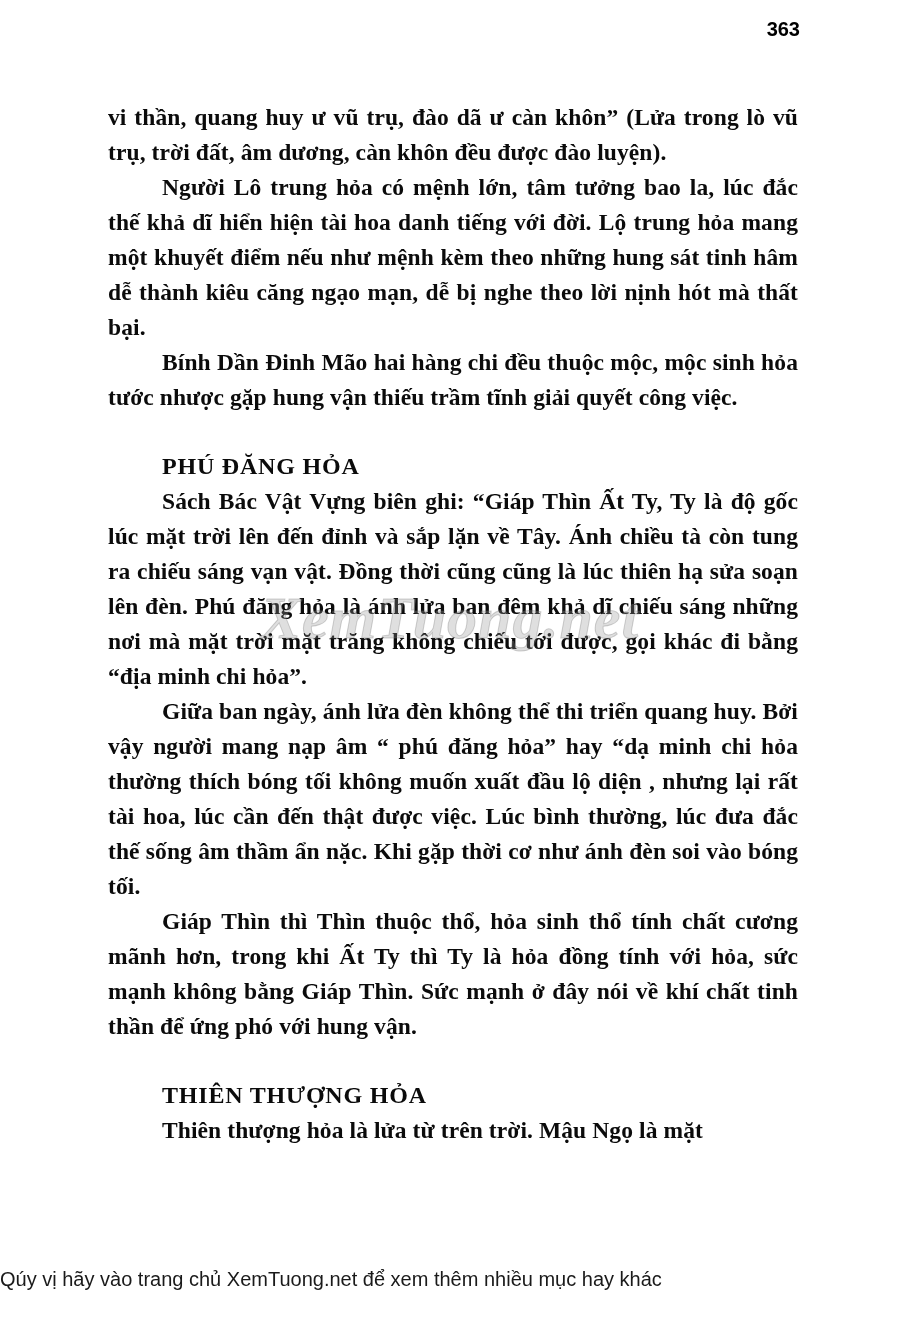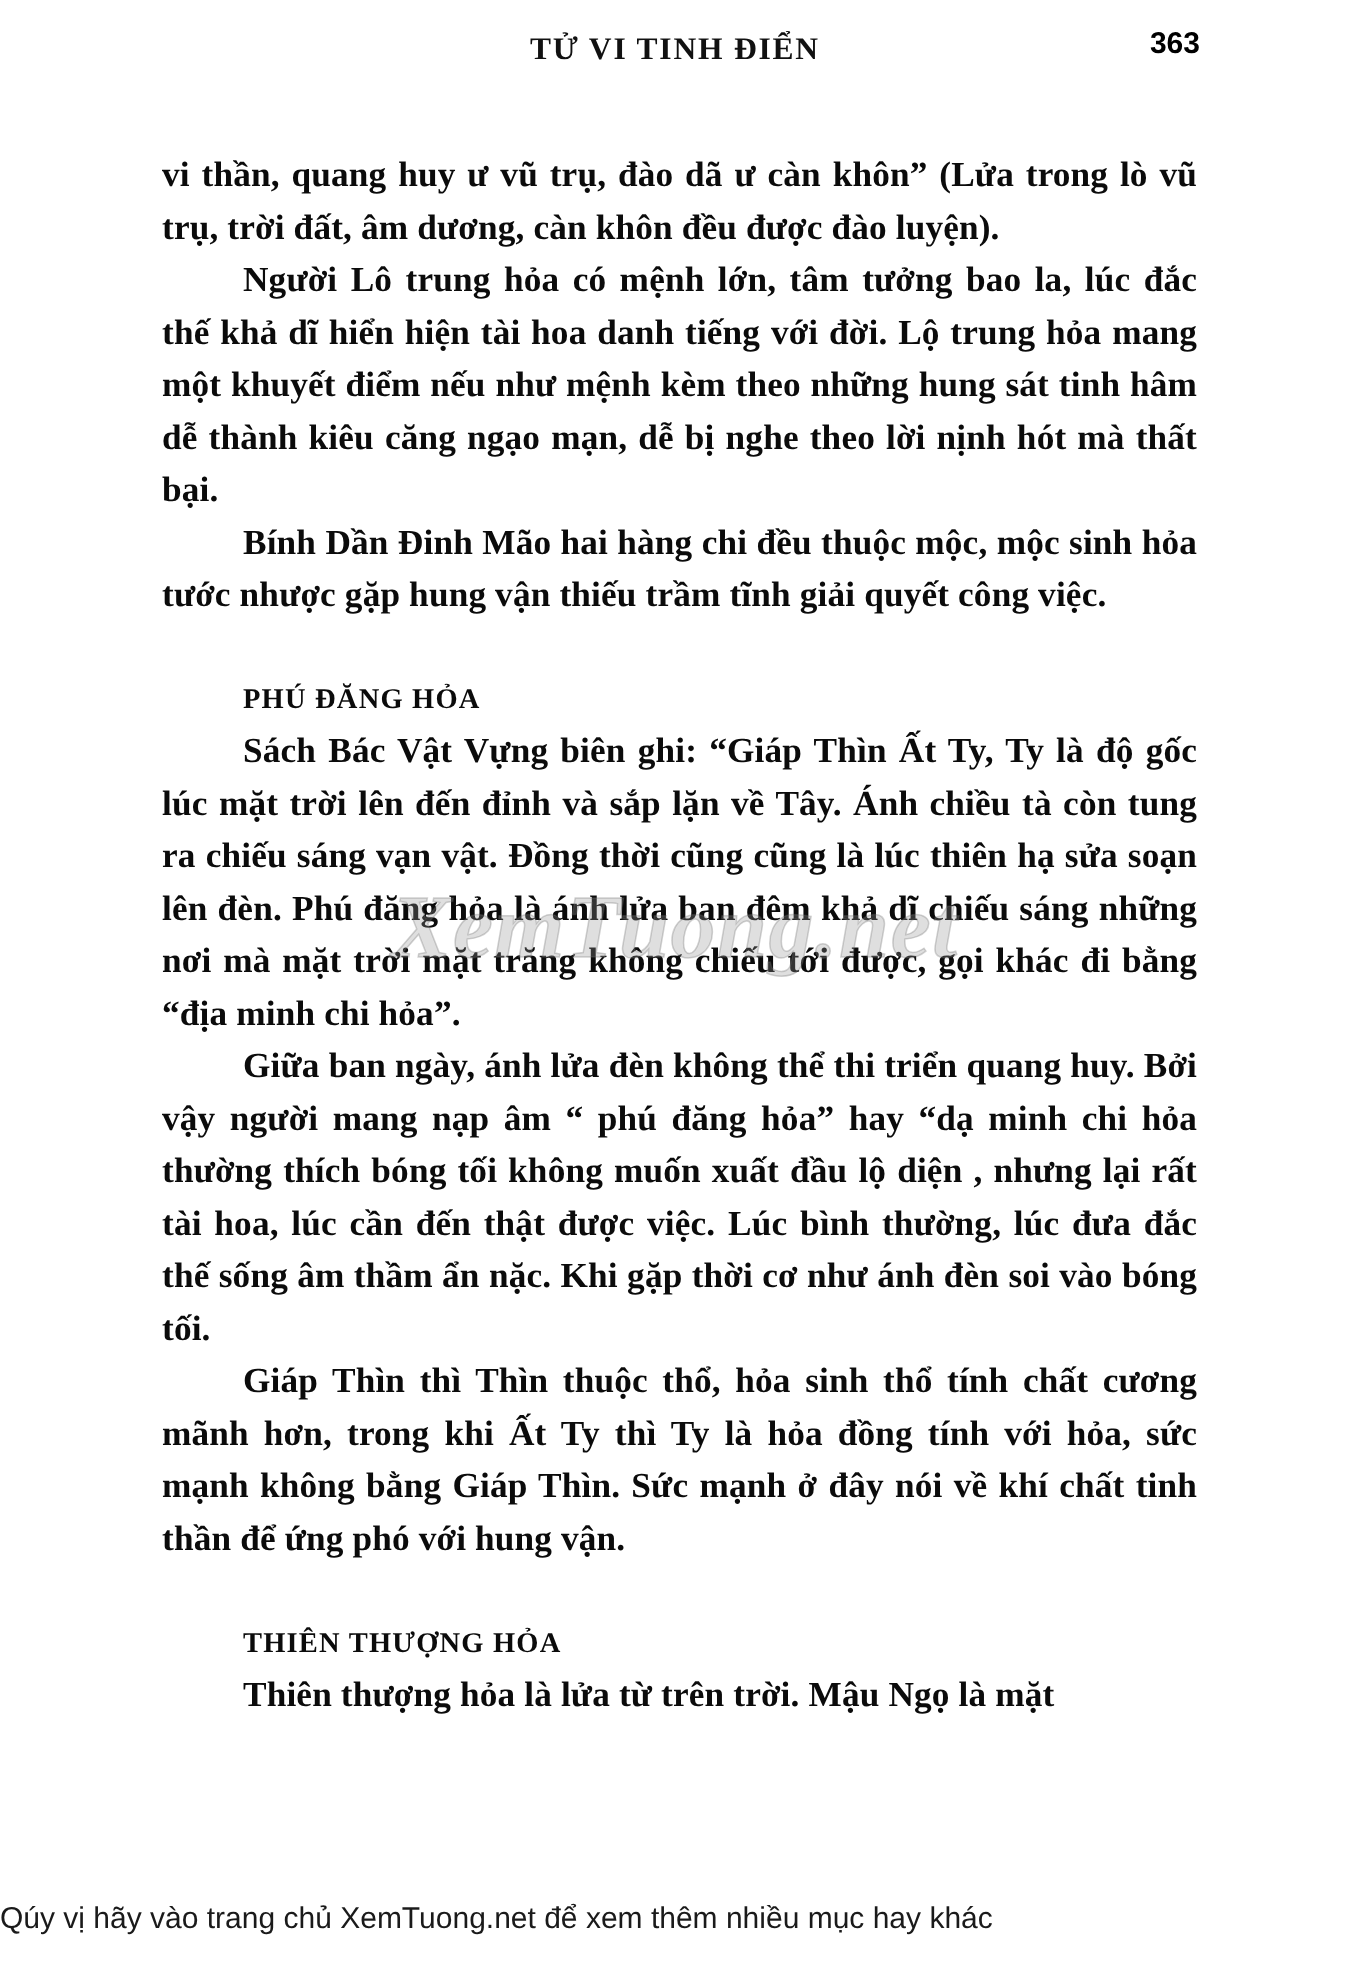--- a/index.html
+++ b/index.html
@@ -67,21 +67,21 @@
     color: #0b0b0b;
     font-weight: 600;
     letter-spacing: 0.1px;
   }
   p.indent {
     text-indent: 54px;
   }
   h2.section-heading {
     margin: 0;
     font-family: "Liberation Serif", serif;
-    font-size: 19px;
+    font-size: 24px;
     font-weight: bold;
     letter-spacing: 0.8px;
     text-indent: 54px;
     line-height: 35px;
     color: #0b0b0b;
   }
   .gap-lg { height: 34px; }
   
   .watermark {
     position: absolute;
@@ -110,21 +110,20 @@
     font-size: 20px;
     color: #1a1a1a;
   }
 </style>
 </head>
 <body>
 
 <div class="page">
 
   <div class="header">
-    <div class="header-title">TỬ VI TINH ĐIỂN</div>
     <div class="page-number">363</div>
   </div>
 
   <div class="content">
     <p class="para">vi thần, quang huy ư vũ trụ, đào dã ư càn khôn” (Lửa trong lò vũ trụ, trời đất, âm dương, càn khôn đều được đào luyện).</p>
     <p class="para indent">Người Lô trung hỏa có mệnh lớn, tâm tưởng bao la, lúc đắc thế khả dĩ hiển hiện tài hoa danh tiếng với đời. Lộ trung hỏa mang một khuyết điểm nếu như mệnh kèm theo những hung sát tinh hâm dễ thành kiêu căng ngạo mạn, dễ bị nghe theo lời nịnh hót mà thất bại.</p>
     <p class="para indent">Bính Dần Đinh Mão hai hàng chi đều thuộc mộc, mộc sinh hỏa tước nhược gặp hung vận thiếu trầm tĩnh giải quyết công việc.</p>
     <div class="gap-lg"></div>
     <h2 class="section-heading">PHÚ ĐĂNG HỎA</h2>
     <p class="para indent">Sách Bác Vật Vựng biên ghi: “Giáp Thìn Ất Ty, Ty là độ gốc lúc mặt trời lên đến đỉnh và sắp lặn về Tây. Ánh chiều tà còn tung ra chiếu sáng vạn vật. Đồng thời cũng cũng là lúc thiên hạ sửa soạn lên đèn. Phú đăng hỏa là ánh lửa ban đêm khả dĩ chiếu sáng những nơi mà mặt trời mặt trăng không chiếu tới được, gọi khác đi bằng “địa minh chi hỏa”.</p>

